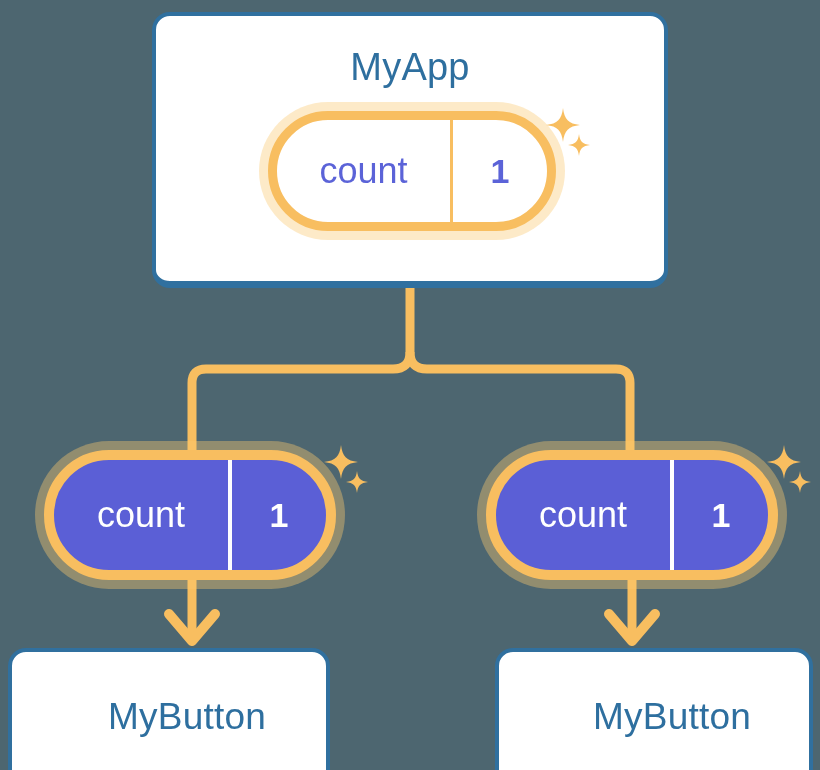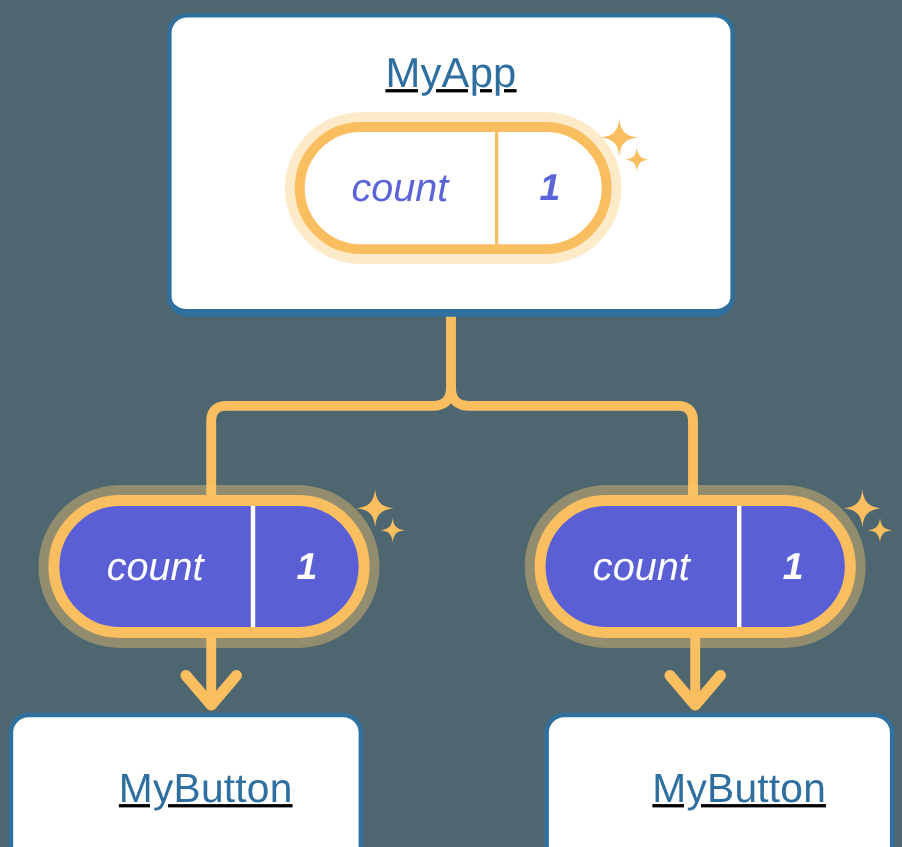--- a/index.html
+++ b/index.html
@@ -25,21 +25,20 @@
   }
 
   
   .comp-card {
     position: absolute;
     background: #ffffff;
     border: 4px solid #30709f;
     border-bottom-width: 7px;
     border-radius: 18px;
     box-sizing: border-box;
-    text-decoration: underline;
   }
   .comp-title {
     color: #2e6f9f;
     font-size: 38px;
     font-weight: 400;
     letter-spacing: 0.2px;
     text-align: center;
     line-height: 1;
     white-space: nowrap;
   }
@@ -149,21 +148,21 @@
   .pill-filled .pill-val {
     flex: 1;
     color: #ffffff;
     font-size: 34px;
     font-weight: 700;
   }
 
   
   #myapp-card, #mybutton-card-left, #mybutton-card-right { z-index: 3; }
   #wires { z-index: 2; }
-  .pill-wrap { z-index: 4; font-style: italic; }
+  .pill-wrap { z-index: 4; }
   #sparkles { z-index: 5; }
   #sparkles { position: absolute; left: 0; top: 0; width: 820px; height: 770px; pointer-events: none; }
 </style>
 </head>
 <body>
 
 <div id="canvas">
 
   <svg id="wires" viewBox="0 0 820 770">
     <g fill="none" stroke="#f8be60" stroke-width="9" stroke-linecap="round" stroke-linejoin="round">

